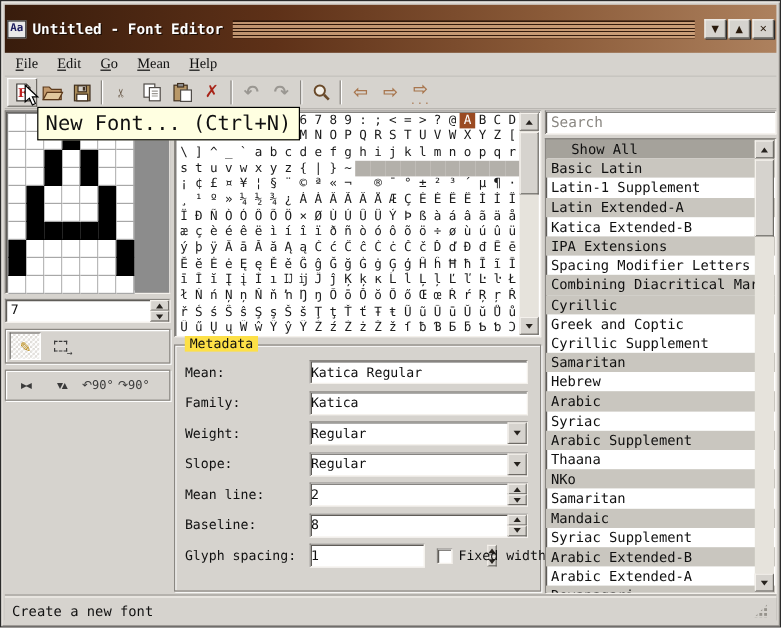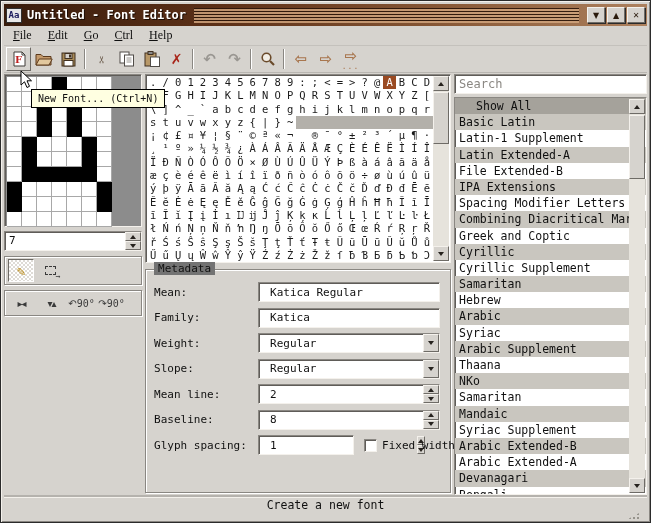--- a/index.html
+++ b/index.html
@@ -3,21 +3,21 @@
 <meta charset="utf-8">
 <style>
   * { margin:0; padding:0; box-sizing:border-box; }
   body { background:#c0c0c0; font-family:"DejaVu Sans Mono","DejaVu Sans",monospace; }
   .window { position:relative; width:651px; height:523px; background:#d6d3ce;
     border:1px solid #2b2b2b; padding:3px;
     box-shadow: inset 1px 1px 0 #f4f1ec, inset -1px -1px 0 #8a8782;
     display:flex; flex-direction:column; overflow:hidden; }
 
   
-  .titlebar { height:22px; display:flex; align-items:center; padding:0 2px;
+  .titlebar { height:40px; display:flex; align-items:center; padding:0 2px;
     background:linear-gradient(90deg,#381c0c 0%,#5e3118 35%,#8a5a38 70%,#ad815e 100%); }
   .app-icon { width:16px; height:15px; background:#e8e8e8; border:1px solid #303030;
     font:bold 9px/13px "DejaVu Sans Mono",monospace; text-align:center; color:#202060; }
   .title-text { color:#fff; font-weight:bold; font-size:12px; margin-left:5px;
     text-shadow:1px 1px 0 #1a0c04; white-space:nowrap; }
   .title-stripes { flex:1; height:15px; margin:0 6px 0 8px;
     background:repeating-linear-gradient(to bottom, rgba(42,20,8,.9) 0 1px, rgba(209,165,126,.85) 1px 3px); }
   .win-btn { width:18px; height:16px; margin-left:2px; background:#d6d3ce;
     border:1px solid; border-color:#f4f1ec #6e6b66 #6e6b66 #f4f1ec;
     box-shadow:1px 1px 0 #2b2b2b; display:flex; align-items:center; justify-content:center;
@@ -91,27 +91,27 @@
   .cm-cell.sel { background:#9a4a22; color:#fff; }
   .vscroll { position:absolute; top:1px; right:1px; bottom:1px; width:16px; background:#e6e3dc; }
   .vscroll .mini-btn { position:absolute; left:0; right:0; height:15px; }
   .vs-up { top:0; } .vs-down { bottom:0; }
   .vs-thumb { position:absolute; left:0; right:0; background:#d6d3ce;
     border:1px solid; border-color:#f4f1ec #6e6b66 #6e6b66 #f4f1ec; }
 
   .fieldset { flex:1; margin-top:6px; margin-bottom:2px; position:relative;
     border:1px solid #8a8782; box-shadow:inset 1px 1px 0 #fff,1px 1px 0 #fff;
     padding:12px 10px 4px 8px; }
-  .legend { position:absolute; top:-8px; left:8px; background:#737373; padding:0 4px;
+  .legend { position:absolute; top:-8px; left:8px; background:#fde047; padding:0 4px;
     font-size:11px; color:#101010; }
   .m-row { display:flex; align-items:center; height:20px; margin-bottom:5.5px; }
   .m-label { width:104px; font-size:11px; color:#101010; flex:none; }
   .m-ctl { flex:1; height:20px; display:flex; background:#fff; }
   .m-ctl input { flex:1; border:0; outline:0; font:11px "DejaVu Sans Mono",monospace;
-    padding-left:11px; background:transparent; color:#101010; }
+    padding-left:0; background:transparent; color:#101010; }
   .combo-btn { width:16px; background:#d6d3ce; border:1px solid;
     border-color:#f4f1ec #6e6b66 #6e6b66 #f4f1ec; display:flex; align-items:center; justify-content:center; }
   .m-ctl-wrap { flex:1; display:flex; align-items:center; }
   .m-ctl.short { flex:none; width:96px; }
   .checkbox { width:13px; height:13px; margin-left:10px; background:#fff;
     border:1px solid; border-color:#8a8782 #f4f1ec #f4f1ec #8a8782;
     box-shadow:inset 1px 1px 0 #5f5c58; flex:none; }
   .cb-label { font-size:11px; margin-left:5px; color:#101010; white-space:nowrap; }
 
   
@@ -122,29 +122,29 @@
   .search-box input::placeholder { color:#8a8782; }
   .block-list { flex:1; margin-top:3px; position:relative; overflow:hidden; background:#fff; }
   .bl-rows { height:100%; overflow:hidden; }
   .bl-row { height:16.2px; line-height:16px; font-size:11.5px; padding-left:4px;
     white-space:nowrap; color:#101010; }
   .bl-row.stripe { background:#c9c6bf; }
   .bl-row.sel { background:#a5a29b;padding-left:21px; }
 
   
   .statusbar { height:22px; margin-top:2px; border-top:1px solid #f4f1ec;
-    box-shadow:0 -2px 0 #b5b2ad; display:flex; align-items:center; padding:0 6px;flex-direction:column; }
+    box-shadow:0 -2px 0 #b5b2ad; display:flex; align-items:center; padding:0 6px; }
   .status-text { font-size:11.5px; color:#101010; }
   .grip { margin-left:auto; width:13px; height:13px;
     background-image:radial-gradient(#96938c 1.2px, transparent 1.3px);
     background-size:4px 4px; clip-path:polygon(100% 0,100% 100%,0 100%); }
 
   
   .tooltip { position:absolute; left:30px; top:88px; z-index:20; background:#ffffe1;
-    border:1px solid #000; padding:3px 6px; font-size:10px; color:#101010; white-space:nowrap; }
+    border:1px solid #000; padding:3px 6px; font-size:17px; color:#101010; white-space:nowrap; }
   .cursor { position:absolute; left:19px; top:69px; z-index:21; }
 </style>
 </head>
 <body>
 
 <div class="window">
 
   <div class="titlebar">
     <div class="app-icon">Aa</div>
     <div class="title-text">Untitled - Font Editor</div>
@@ -153,21 +153,21 @@
         <div class="win-btn">▼</div>
         <div class="win-btn">▲</div>
         <div class="win-btn">✕</div>
       </div>
   </div>
 
   <div class="menubar" id="menubar">
       <div class="menu-item">File</div>
       <div class="menu-item">Edit</div>
       <div class="menu-item">Go</div>
-      <div class="menu-item">Ctrl</div>
+      <div class="menu-item">Mean</div>
       <div class="menu-item">Help</div>
     </div>
 
   <div class="toolbar" id="toolbar">
       <div class="tb-btn hover">
         <span style="display: flex;">
           <svg width="16" height="16" viewBox="0 0 16 16">
             <path d="M3 1h8l3 3v11H3z" fill="#fff" stroke="#403c38"></path>
             <path d="M11 1v3h3" fill="none" stroke="#403c38"></path>
             <text x="4" y="12" font-size="10" font-family="DejaVu Serif,serif" font-weight="bold" fill="#c02020">F</text>
@@ -825,26 +825,26 @@
     <div class="right-col">
       <div class="search-box sunken">
         <input placeholder="Search" style="">
       </div>
       <div class="block-list sunken">
         <div class="bl-rows" id="bl-rows">
             <div class="bl-row sel">Show All</div>
             <div class="bl-row stripe">Basic Latin</div>
             <div class="bl-row">Latin-1 Supplement</div>
             <div class="bl-row stripe">Latin Extended-A</div>
-            <div class="bl-row">File Extended-B</div>
+            <div class="bl-row">Katica Extended-B</div>
             <div class="bl-row stripe">IPA Extensions</div>
             <div class="bl-row">Spacing Modifier Letters</div>
             <div class="bl-row stripe">Combining Diacritical Marks</div>
+            <div class="bl-row stripe">Cyrillic</div>
             <div class="bl-row">Greek and Coptic</div>
-            <div class="bl-row stripe">Cyrillic</div>
             <div class="bl-row">Cyrillic Supplement</div>
             <div class="bl-row stripe">Samaritan</div>
             <div class="bl-row">Hebrew</div>
             <div class="bl-row stripe">Arabic</div>
             <div class="bl-row">Syriac</div>
             <div class="bl-row stripe">Arabic Supplement</div>
             <div class="bl-row">Thaana</div>
             <div class="bl-row stripe">NKo</div>
             <div class="bl-row">Samaritan</div>
             <div class="bl-row stripe">Mandaic</div>

